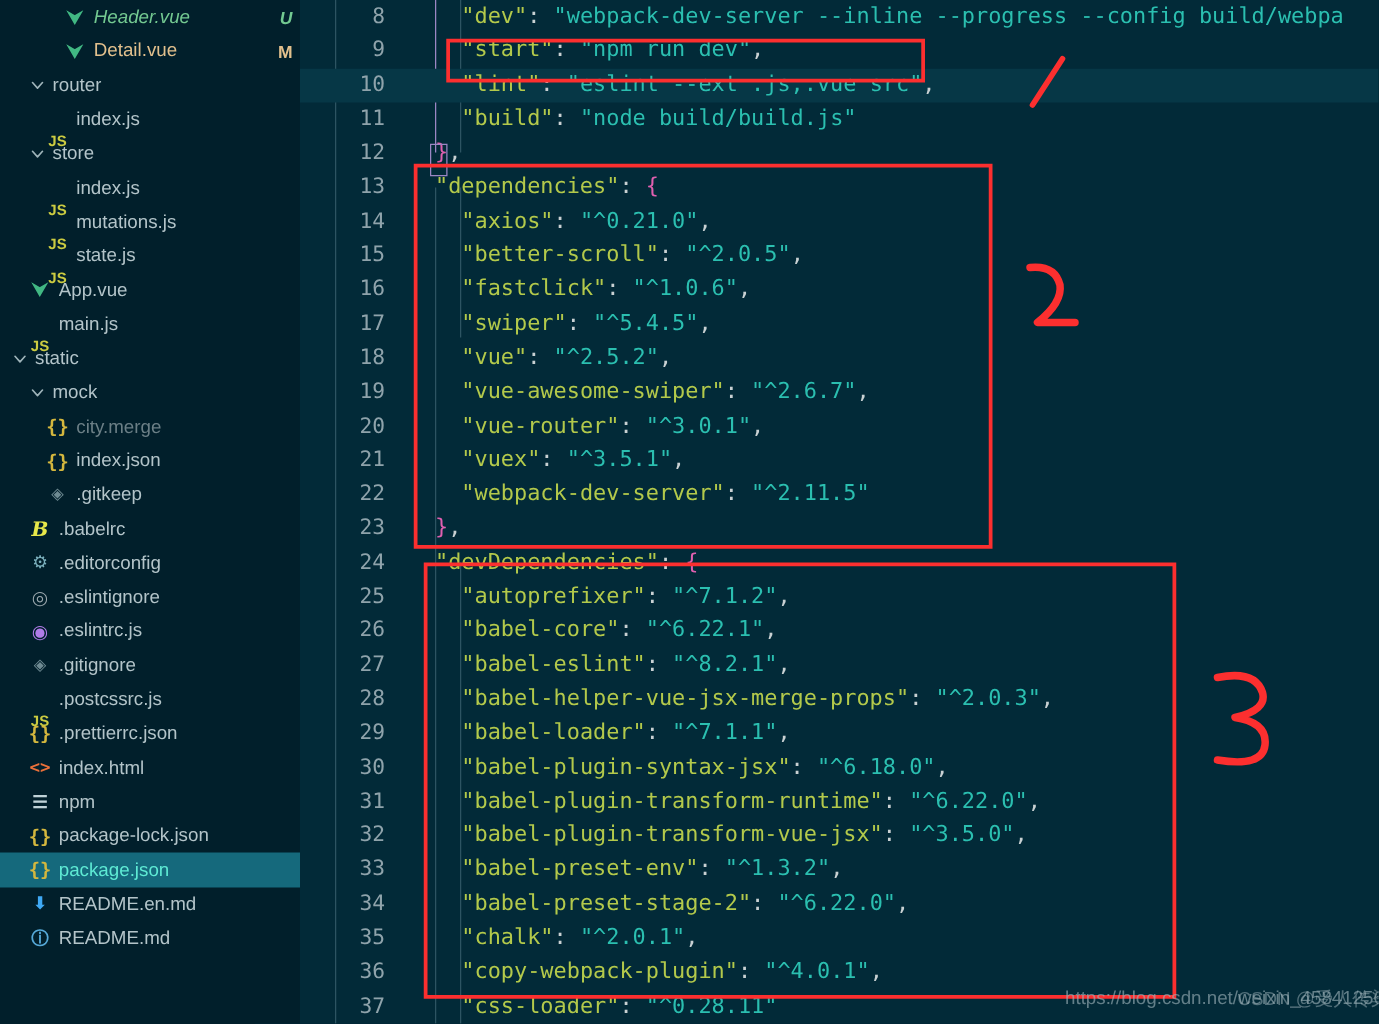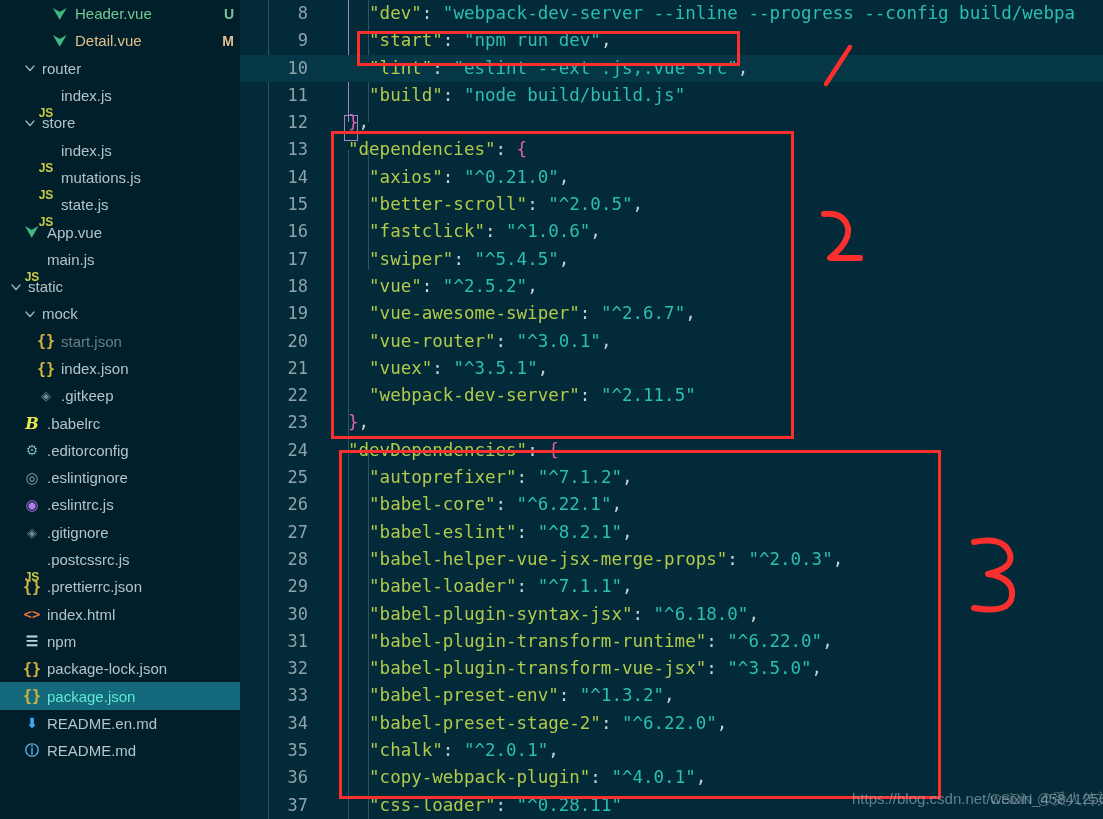--- a/index.html
+++ b/index.html
@@ -63,21 +63,21 @@
   .ico-b    { color: #e8e84a; font-style: italic; font-family: "DejaVu Serif", serif; font-size:16px;}
   .ico-gear { color: #7bb0bd; font-size: 14px; }
   .ico-ring { color: #9aa7ad; font-size: 15px; }
   .ico-ring2{ color: #b07ce8; font-size: 15px; }
   .ico-dia  { color: #6f8b93; font-size: 13px; }
   .ico-html { color: #e8703a; font-size: 14px; font-family:"DejaVu Sans Mono",monospace;}
   .ico-list { color: #bfd2d8; font-size: 14px; font-family:"DejaVu Sans Mono",monospace;}
   .ico-dl   { color: #3fa9f5; font-size: 14px; }
   .ico-info { color: #56a9d8; font-size: 14px; }
   .dim { color: #6b7f86; }
-  .green { color: #73c991; }
+  .green { color: #73c991; font-style: italic; }
   .orange { color: #e2c08d; }
 
   
   #editor {
     position: relative;
     flex: 1 1 auto;
     height: 819px;
     background: #022a38;
     overflow: hidden;
   }
@@ -227,21 +227,21 @@
             <svg width="12" height="12" viewBox="0 0 12 12">
               <path d="M2 4 L6 8.5 L10 4" stroke="#9fb4ba" stroke-width="1.3" fill="none" stroke-linecap="round" stroke-linejoin="round"></path>
             </svg>
           </span>
           <span class="ind" style="width: 4px;"></span>
           <span class="lbl">mock</span>
         </div>
         <div class="row">
           <span class="ind" style="width: 36px;"></span>
           <span class="fico ico-json">{}</span>
-          <span class="lbl dim">start.json</span>
+          <span class="lbl dim">city.merge</span>
         </div>
         <div class="row">
           <span class="ind" style="width: 36px;"></span>
           <span class="fico ico-json">{}</span>
           <span class="lbl">index.json</span>
         </div>
         <div class="row">
           <span class="ind" style="width: 36px;"></span>
           <span class="fico ico-dia">◈</span>
           <span class="lbl">.gitkeep</span>

